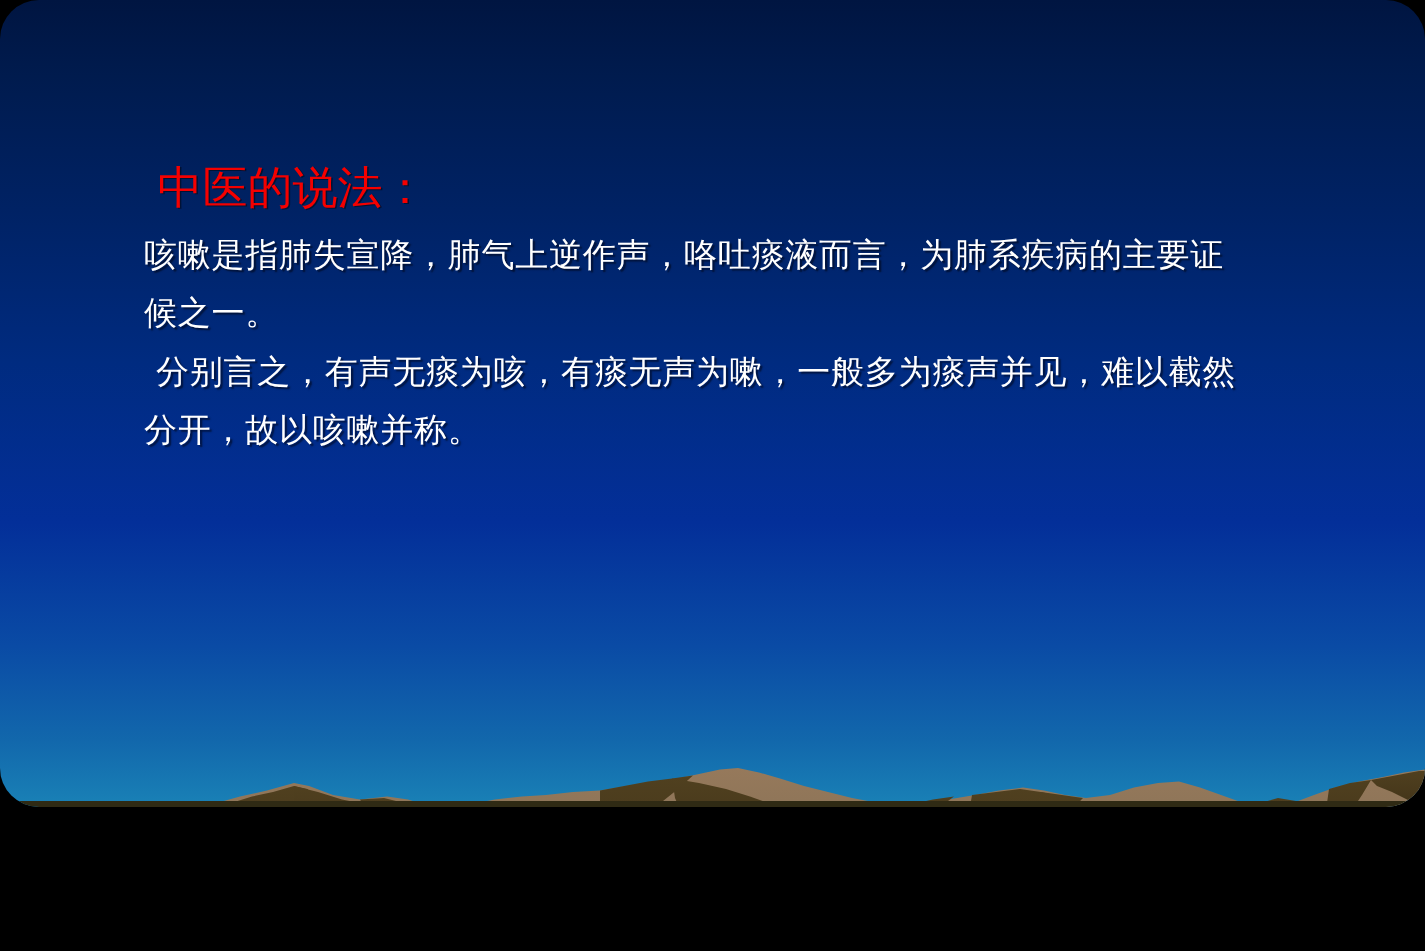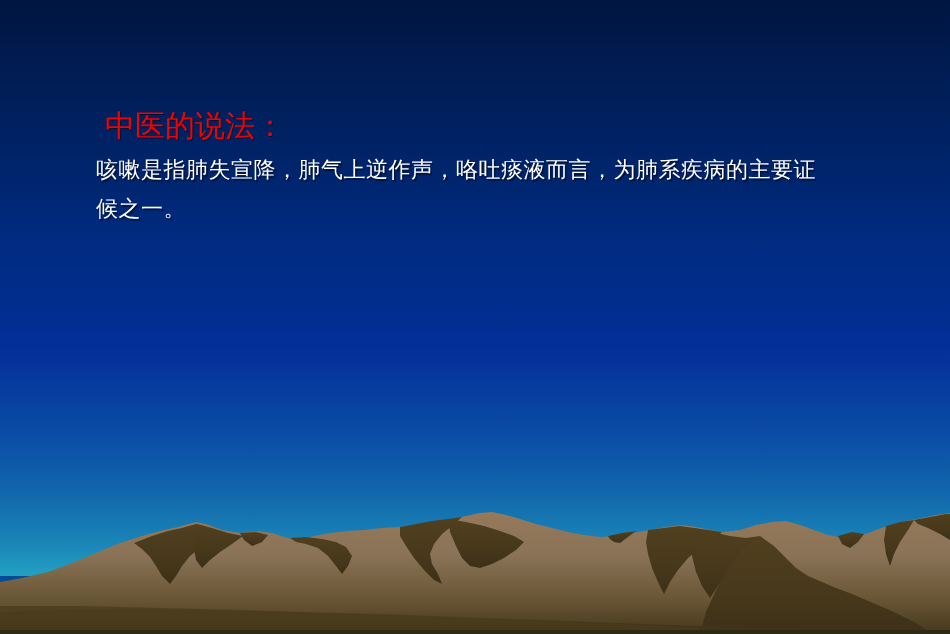--- a/index.html
+++ b/index.html
@@ -4,24 +4,25 @@
 <title>Slide</title>
 <style>
   html, body {
     margin: 0;
     padding: 0;
     background: #000;
   }
   #slide {
     position: relative;
     width: 950px;
-    height: 634px;
+    height: 538px;
     overflow: hidden;
     font-family: "Liberation Serif", "DejaVu Serif", serif;
     user-select: none;
+    border-radius: 26px;
   }
 
   
   .sky {
     position: absolute;
     left: 0; top: 0;
     width: 950px;
     height: 634px;
     background: linear-gradient(to bottom,
         #001541 0%,
@@ -183,15 +184,16 @@
              L560,122 L640,125 L700,128 L700,134 L0,134 Z" fill="#4a3c1c" opacity="0.75"></path>
   </svg>
 
   <div class="base-strip"></div>
 
   <div class="text-block">
     <div class="heading">中医的说法：</div>
 
     <div class="para para-1">咳嗽是指肺失宣降，肺气上逆作声，咯吐痰液而言，为肺系疾病的主要证候之一。</div>
 
+    <div class="para para-2">分别言之，有声无痰为咳，有痰无声为嗽，一般多为痰声并见，难以截然分开，故以咳嗽并称。</div>
   </div>
 
 </div>
 
 </body></html>

